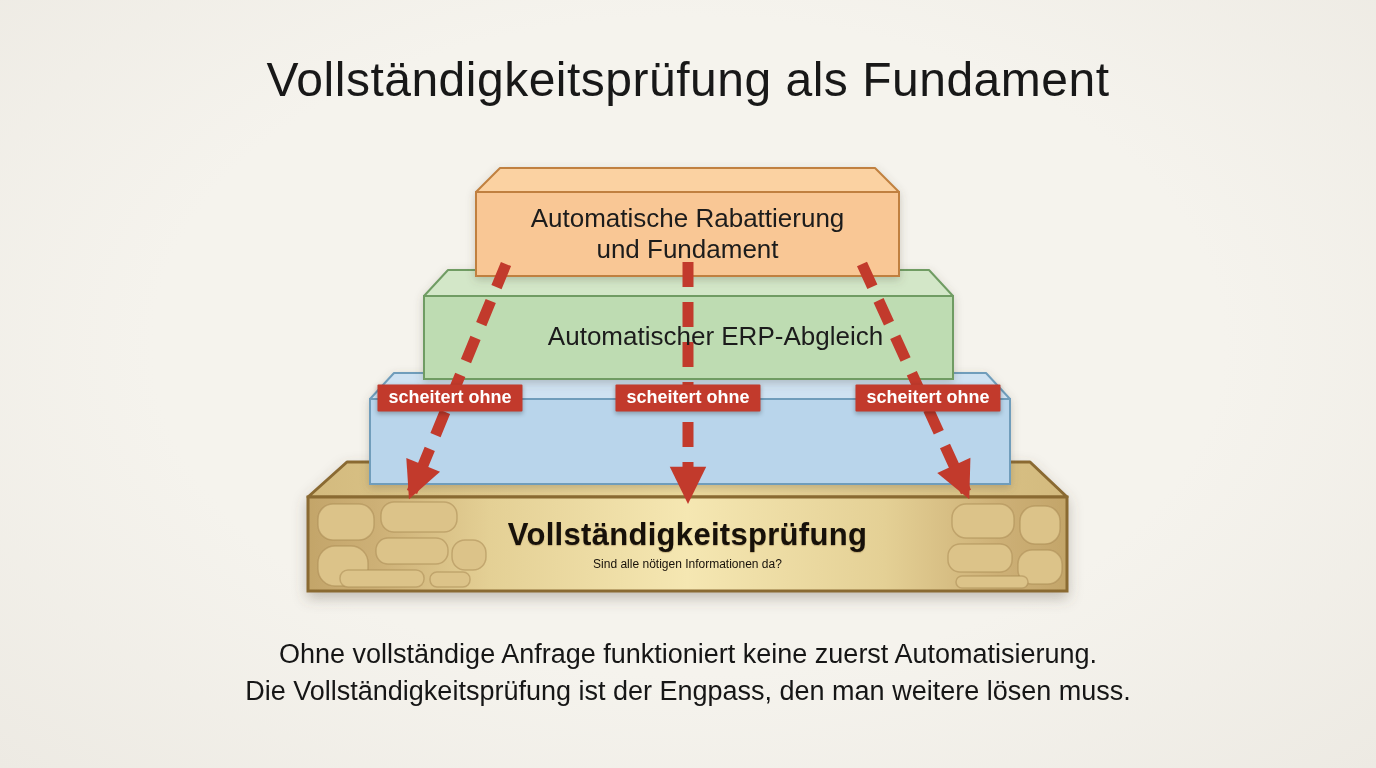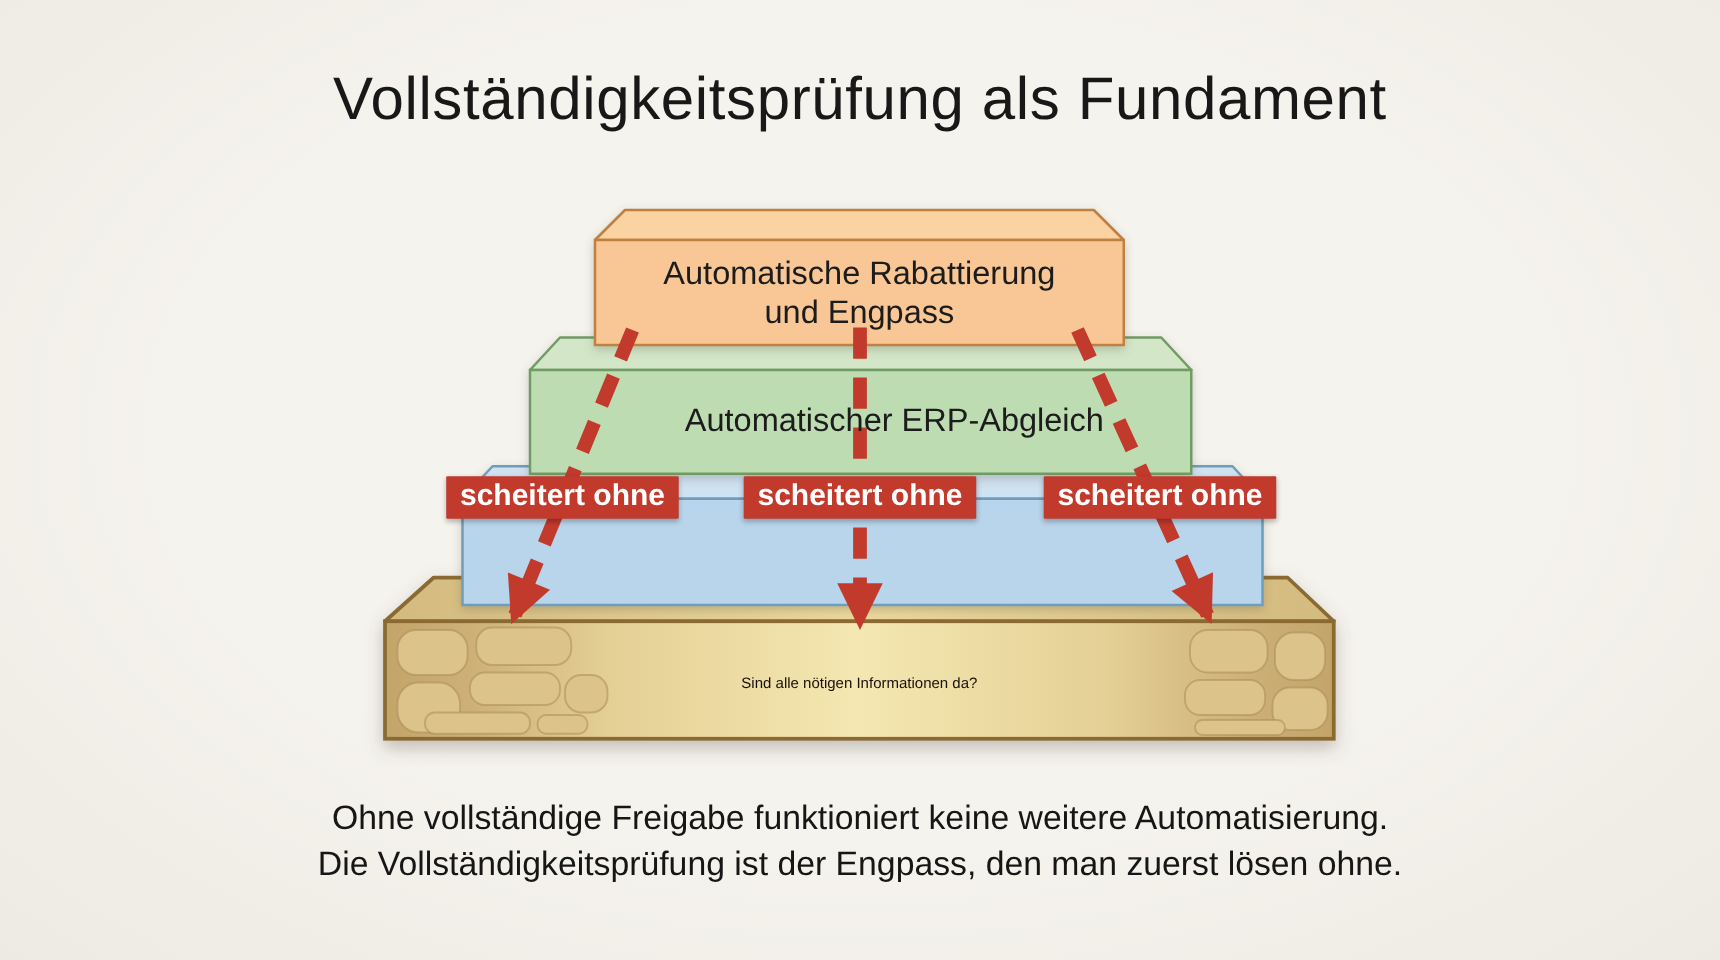--- a/index.html
+++ b/index.html
@@ -22,21 +22,21 @@
   .layer-label.low-layer{left:370px;top:398px;width:640px;height:86px;}
   .foundation-label{
     left:308px;top:497px;width:759px;height:94px;
     display:flex;flex-direction:column;align-items:center;justify-content:center;
     text-align:center;color:#17110a;
   }
   .foundation-title{font-size:31px;font-weight:700;letter-spacing:.3px;text-shadow:0 1px 1px rgba(120,90,40,.35);}
   .foundation-subtitle{font-size:12px;font-weight:500;margin-top:4px;}
   .fail-label{
     top:398px;transform:translate(-50%,-50%);
-    background:#c23a2c;color:#ffffff;font-size:24px;font-weight:600;
+    background:#c23a2c;color:#ffffff;font-size:18px;font-weight:600;
     padding:2px 11px 4px;border-radius:1px;white-space:nowrap;
     box-shadow:0 2px 4px rgba(0,0,0,.25);
   }
   .fail-left{left:450px;}
   .fail-center{left:688px;}
   .fail-right{left:928px;}
   .footer{
     top:636px;left:0;right:0;text-align:center;
     font-size:27px;font-weight:500;line-height:37px;color:#161616;
   }
@@ -115,34 +115,35 @@
       <line x1="506" y1="264" x2="412" y2="492" marker-end="url(#ah)"></line>
       <line x1="688" y1="262" x2="688" y2="496" marker-end="url(#ah)"></line>
       <line x1="862" y1="264" x2="966" y2="492" marker-end="url(#ah)"></line>
     </g>
   </svg>
 
   <div class="abs title">Vollständigkeitsprüfung als Fundament</div>
 
   <div class="abs layer-label top-layer">
     <div>Automatische Rabattierung</div>
-    <div>und Engpass</div>
+    <div>und Fundament</div>
   </div>
 
   <div class="abs layer-label mid-layer">
     <div>Automatischer ERP-Abgleich</div>
   </div>
 
 
   <div class="abs foundation-label">
+    <div class="foundation-title">Vollständigkeitsprüfung</div>
     <div class="foundation-subtitle">Sind alle nötigen Informationen da?</div>
   </div>
 
   <div class="abs fail-label fail-left">scheitert ohne</div>
   <div class="abs fail-label fail-center">scheitert ohne</div>
   <div class="abs fail-label fail-right">scheitert ohne</div>
 
   <div class="abs footer">
-    <div>Ohne vollständige Freigabe funktioniert keine weitere Automatisierung.</div>
-    <div>Die Vollständigkeitsprüfung ist der Engpass, den man zuerst lösen ohne.</div>
+    <div>Ohne vollständige Anfrage funktioniert keine zuerst Automatisierung.</div>
+    <div>Die Vollständigkeitsprüfung ist der Engpass, den man weitere lösen muss.</div>
   </div>
 
 </div>
 
 </body></html>

